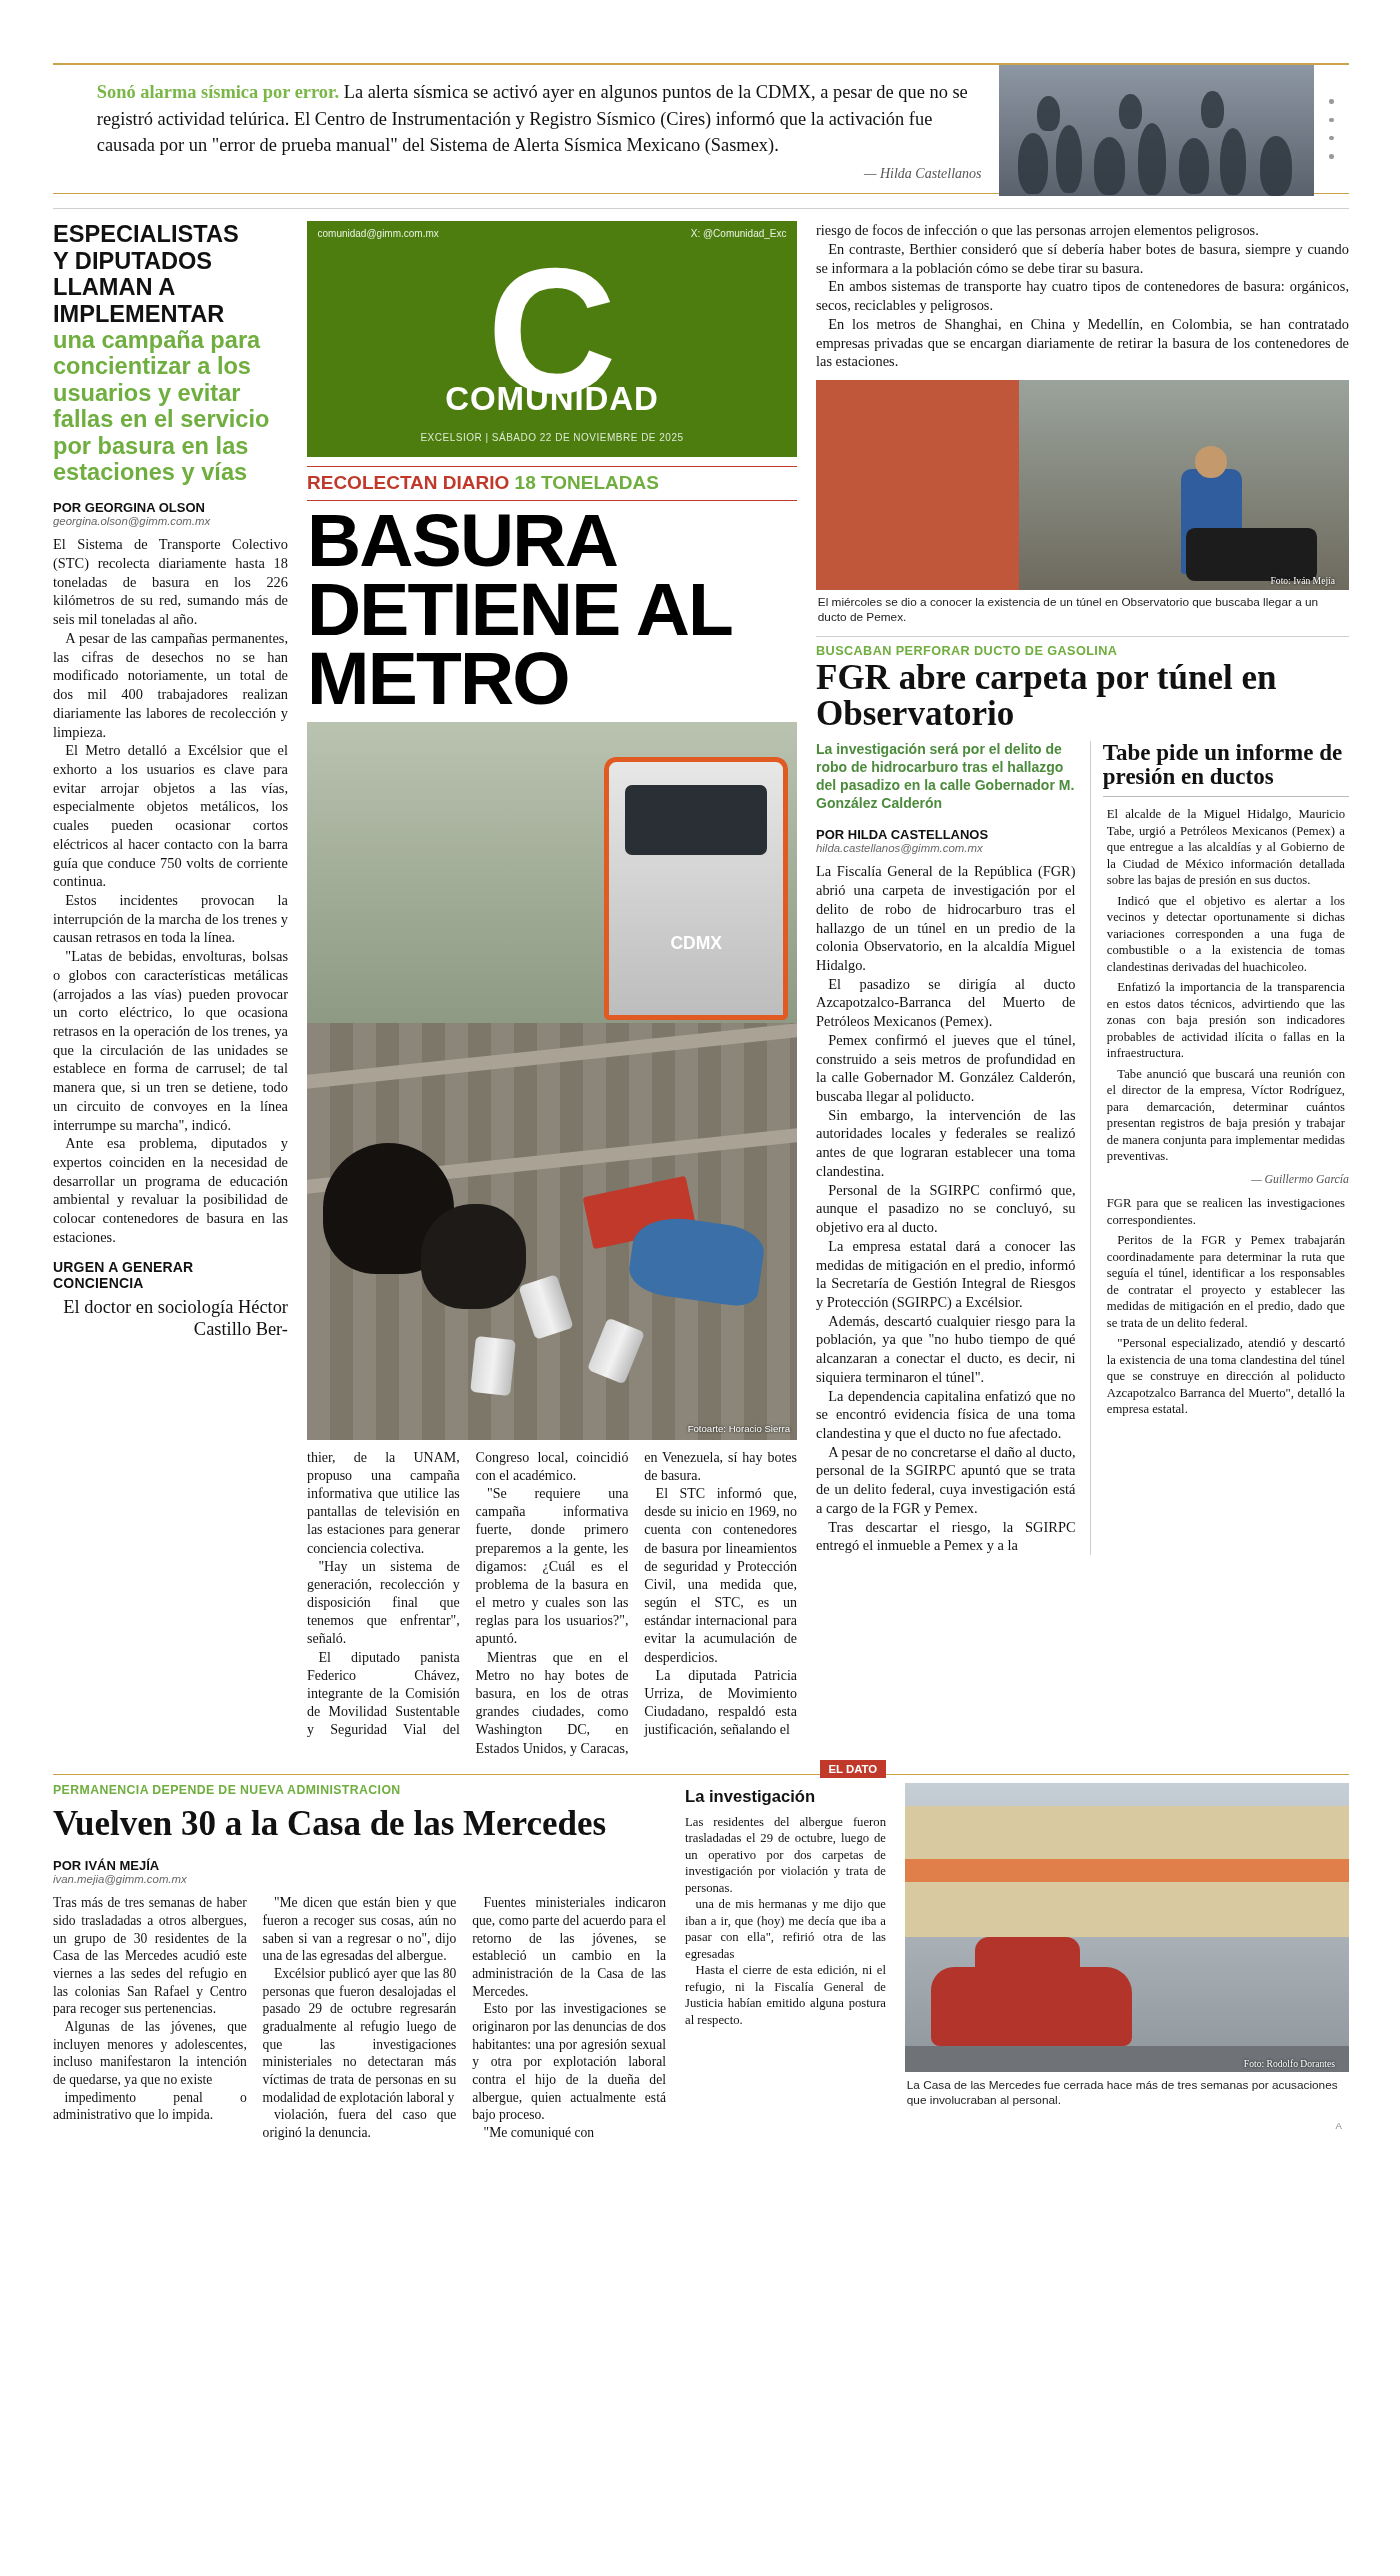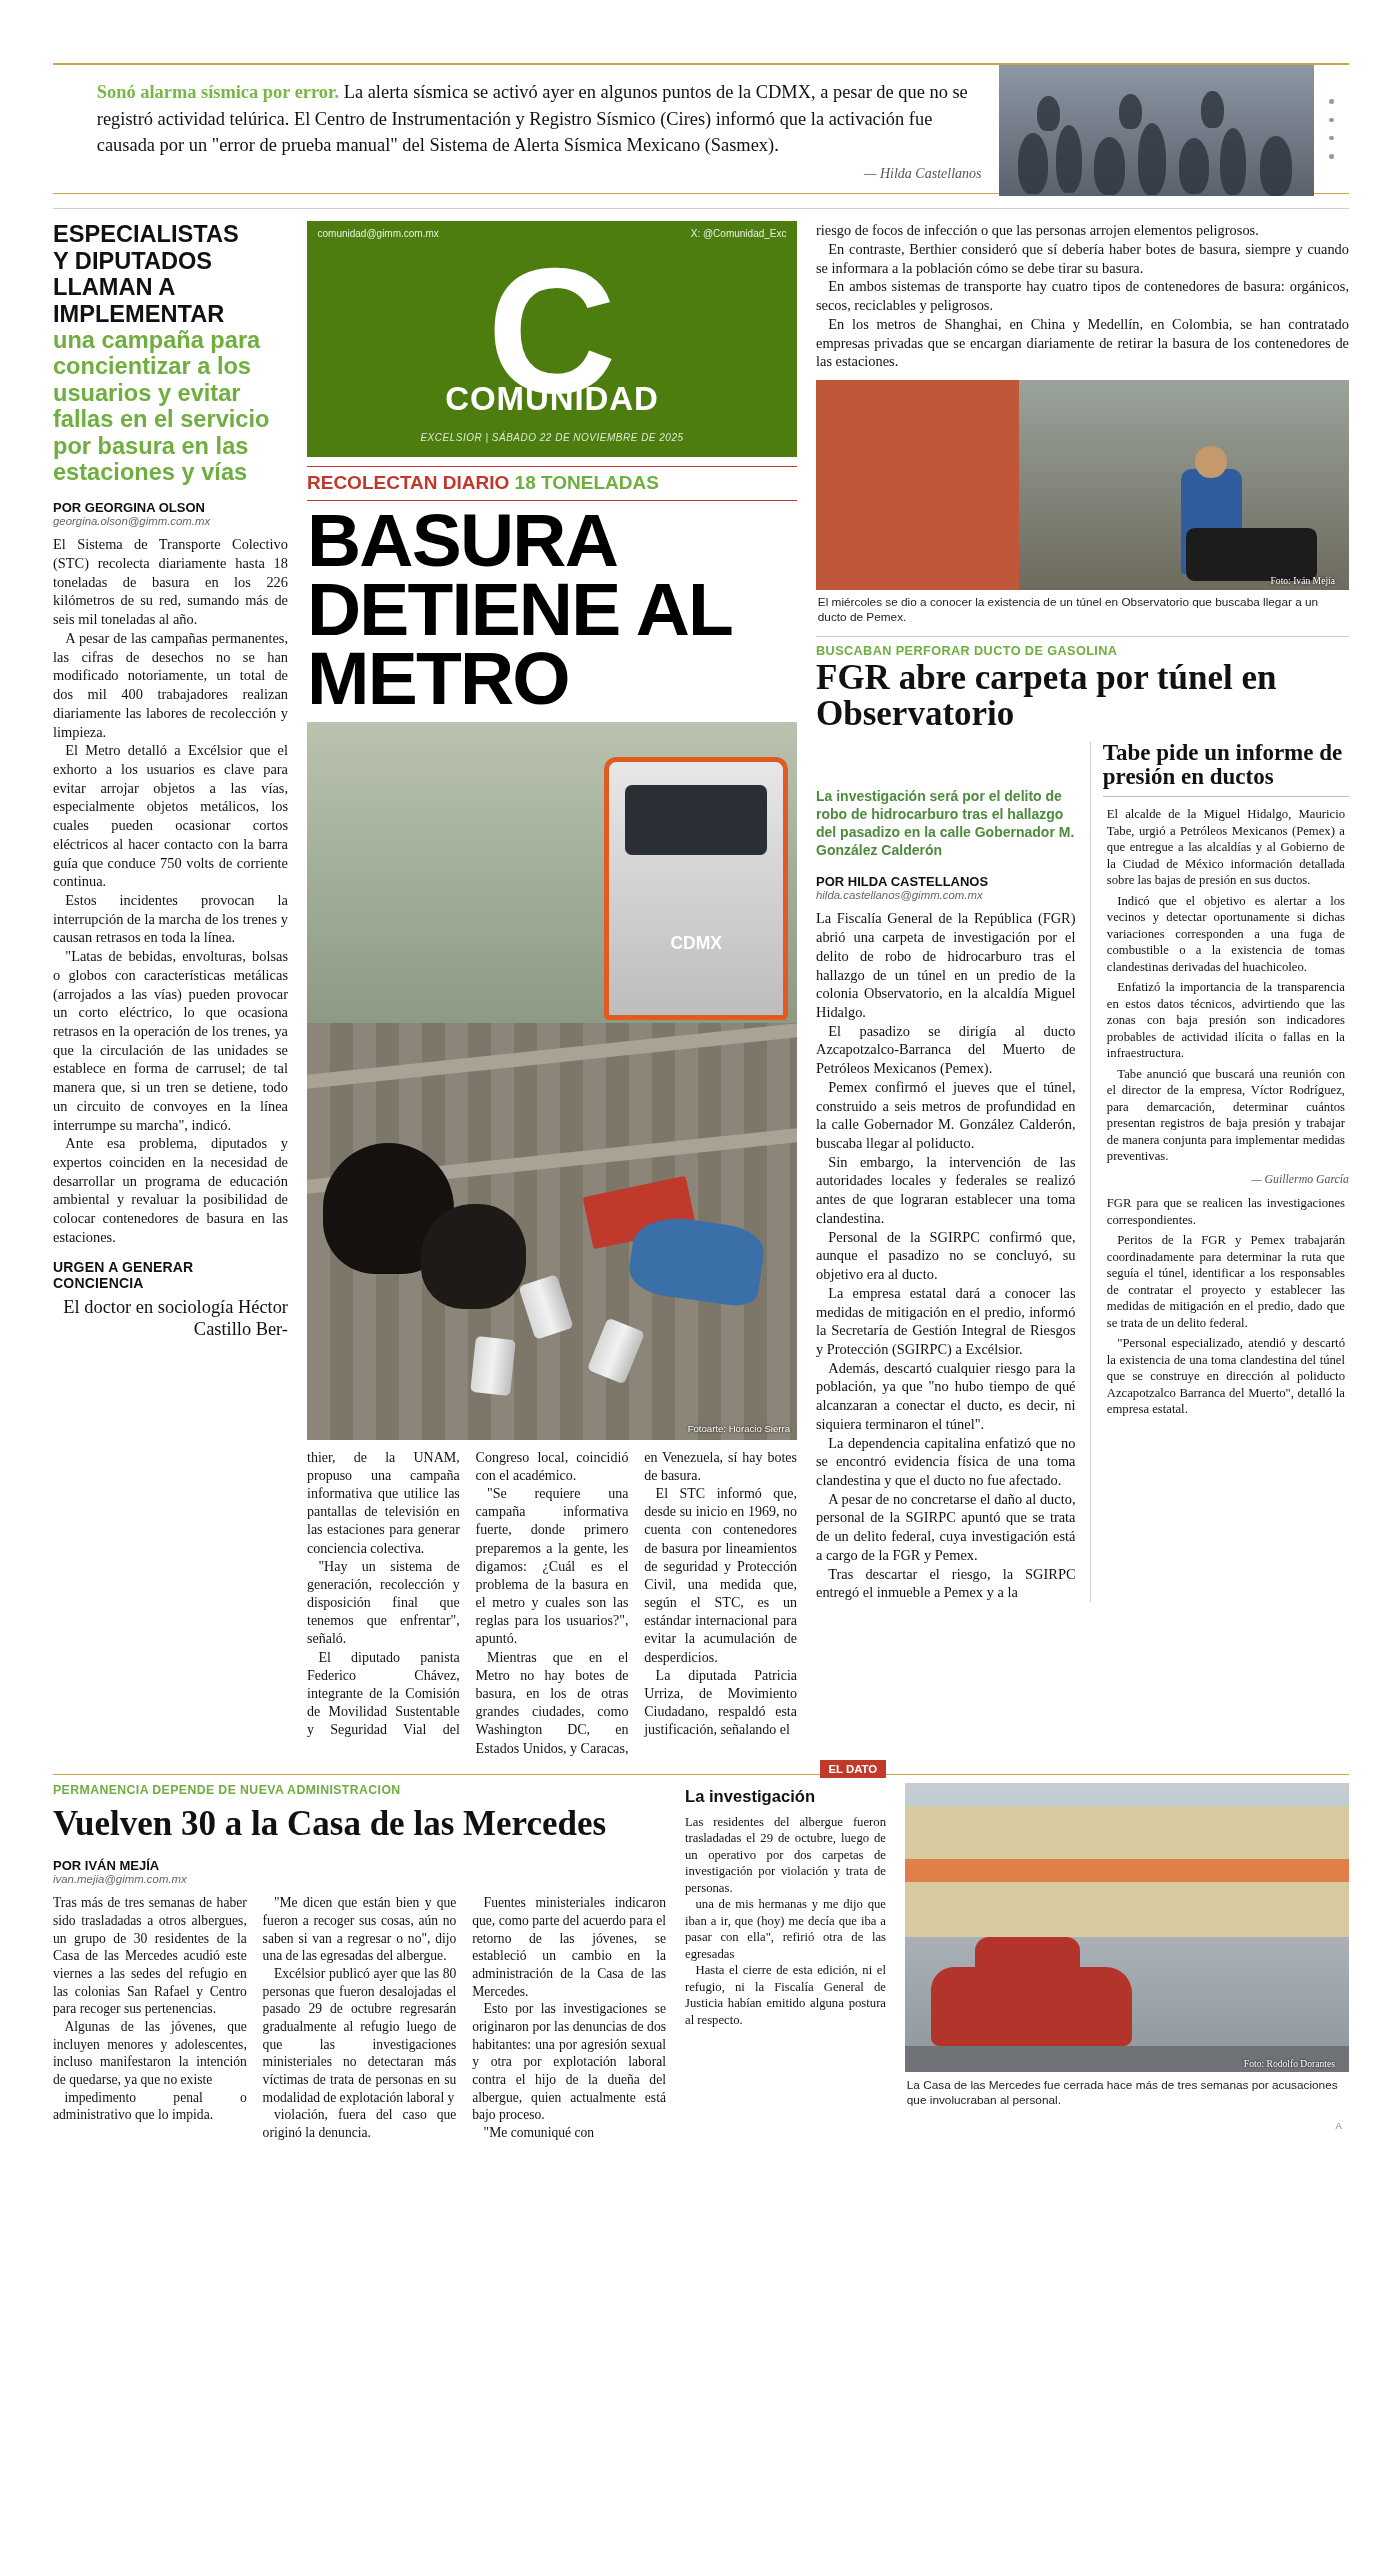--- a/index.html
+++ b/index.html
@@ -83,21 +83,21 @@
   .bigC {
     position:absolute; left:50%; top:46%; transform:translate(-50%,-50%);
     font-family:"Liberation Sans", sans-serif; font-size:179px; font-weight:bold; color:#fff; line-height:1;
   }
   .mast-word {
     position:absolute; bottom:39px; left:0; width:100%; text-align:center;
     font-family:"Liberation Sans", sans-serif; font-size:33px; font-weight:bold; letter-spacing:0.9px;
   }
   .mast-sub {
     position:absolute; bottom:14px; left:0; width:100%; text-align:center;
-    font-family:"Liberation Sans", sans-serif; font-size:10px; letter-spacing:0.5px; color:#dcebd3;font-style:italic;
+    font-family:"Liberation Sans", sans-serif; font-size:10px; letter-spacing:0.5px; color:#dcebd3;
   }
   .redline {
     font-family:"Liberation Sans", sans-serif; font-weight:bold; font-size:19px; color:#c0392b;
     border-top:1.8px solid #c0392b; border-bottom:1.8px solid #c0392b;
     padding:5.3px 0; margin:8.8px 0 5.3px;
   }
   .redline .num { color:#6fae3f; }
 
   .huge-head {
     font-family:"Liberation Sans", sans-serif; font-weight:bold; font-size:75px;
@@ -137,21 +137,21 @@
   .person { position:absolute; right:20%; bottom:15.8px; width:61px; height:105px; background:#2f5d9e; border-radius:10.5px 10.5px 3.5px 3.5px;}
   .person .head { position:absolute; top:-23px; left:14px; width:31.5px; height:31.5px; border-radius:50%; background:#c49a6c;}
   .moto { position:absolute; right:6%; bottom:8.8px; width:131px; height:53px; background:#1c1c1c; border-radius:8.8px;}
   .cap { font-family:"Liberation Sans", sans-serif; font-size:11.8px; line-height:1.3; color:#222; padding:5.3px 1.8px 0;}
   .cap-credit { text-align:right; color:#fff; font-size:9.6px; position:absolute; right:14px; bottom:3.5px; text-shadow:0 0 2.6px #000;}
   .green-kicker {
     font-family:"Liberation Sans", sans-serif; color:#6fae3f; font-weight:bold; font-size:12.7px;
     letter-spacing:0.4px; margin:10.5px 0 1.8px; border-top:0.9px solid #cfcfcf; padding-top:7px;
   }
   .head2 { font-family:"Liberation Serif", serif; font-weight:bold; font-size:35px; line-height:1.03; margin:1.8px 0 8.8px;}
-  .sum { font-family:"Liberation Sans", sans-serif; font-weight:bold; font-size:14px; line-height:1.28; color:#4c8b3c;margin-top:47px;}
+  .sum { font-family:"Liberation Sans", sans-serif; font-weight:bold; font-size:14px; line-height:1.28; color:#4c8b3c;}
   .sidebox { border-left:0.9px solid #cfcfcf; padding-left:12.3px; }
   .sidebox h3 { font-family:"Liberation Serif", serif; font-size:23px; line-height:1.05; margin:0 0 7px; font-weight:bold;}
   .sidebox .rule { border-bottom:0.9px solid #bbb; margin:7px 0 8.8px;}
   .sidebox p { font-size:12.7px; line-height:1.3; margin:4px; text-align:justify; text-indent:10.5px;}
   .sidebox p.first { text-indent:0;}
   .sig { text-align:right; font-style:italic; font-size:11.8px; color:#555; margin-top:7px;}
 
   
   .bottom {
     margin-top:15.8px; border-top:1.8px solid #c9a24a; padding-top:8.8px;

